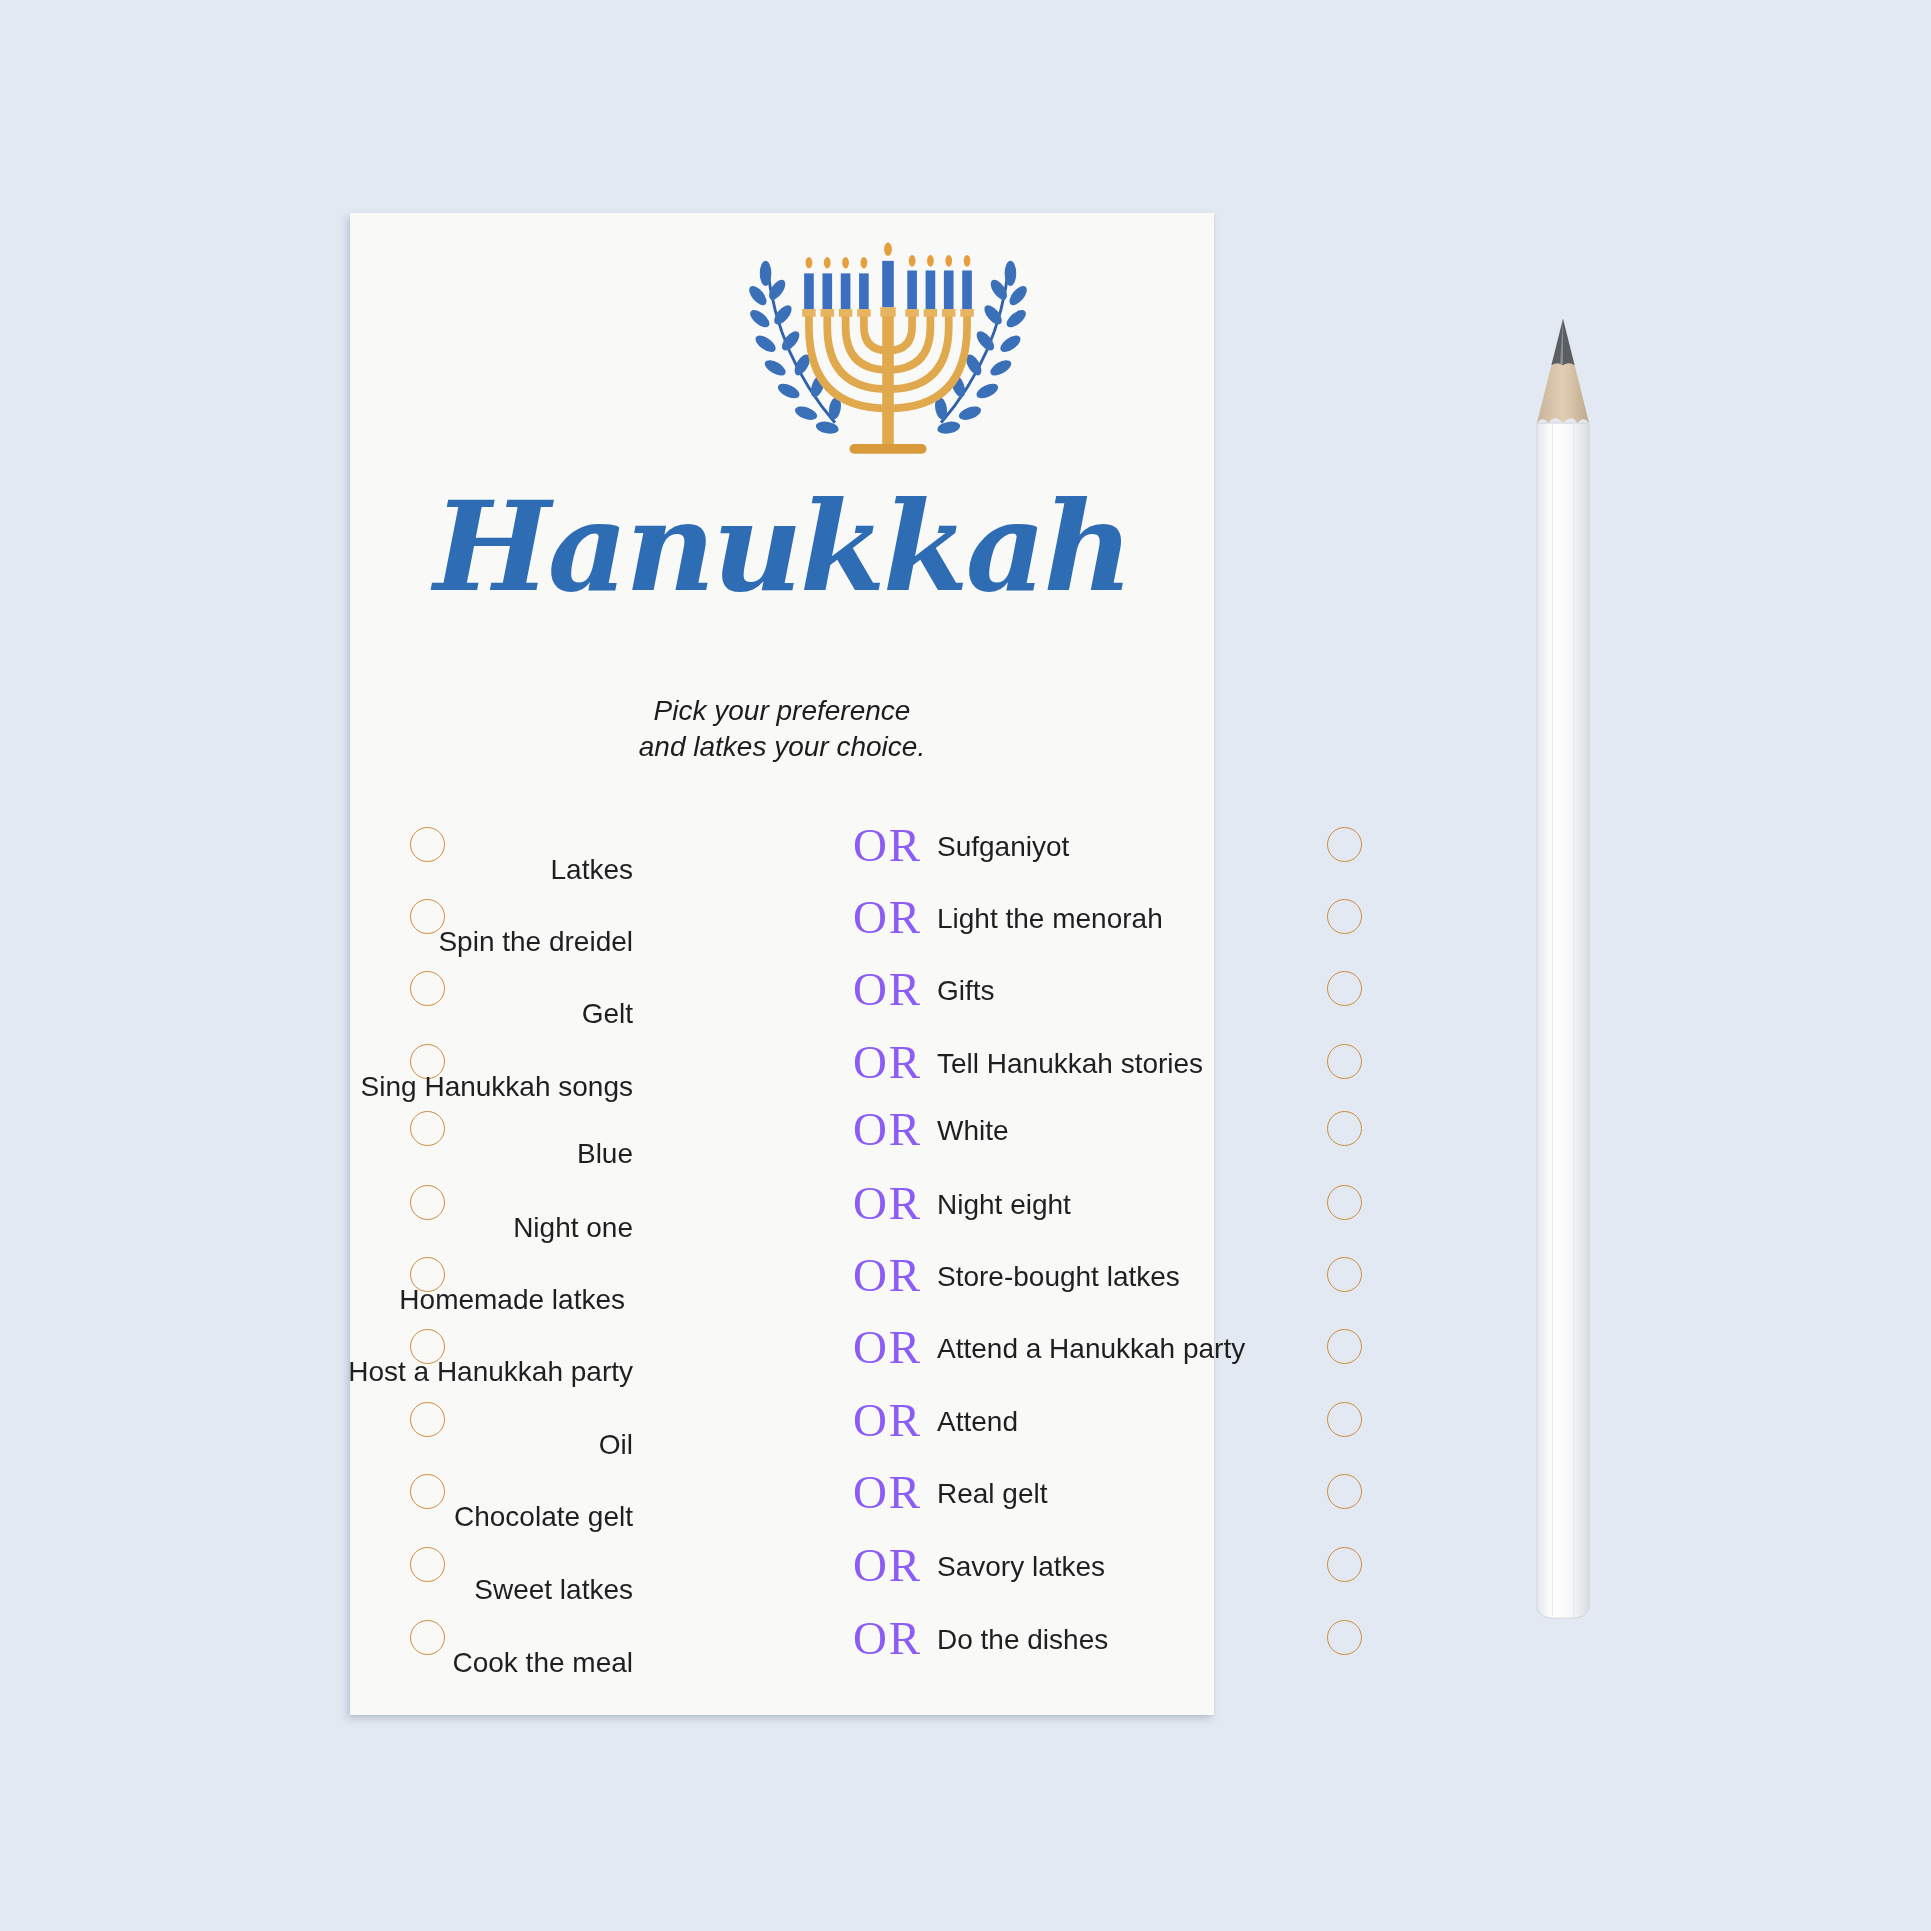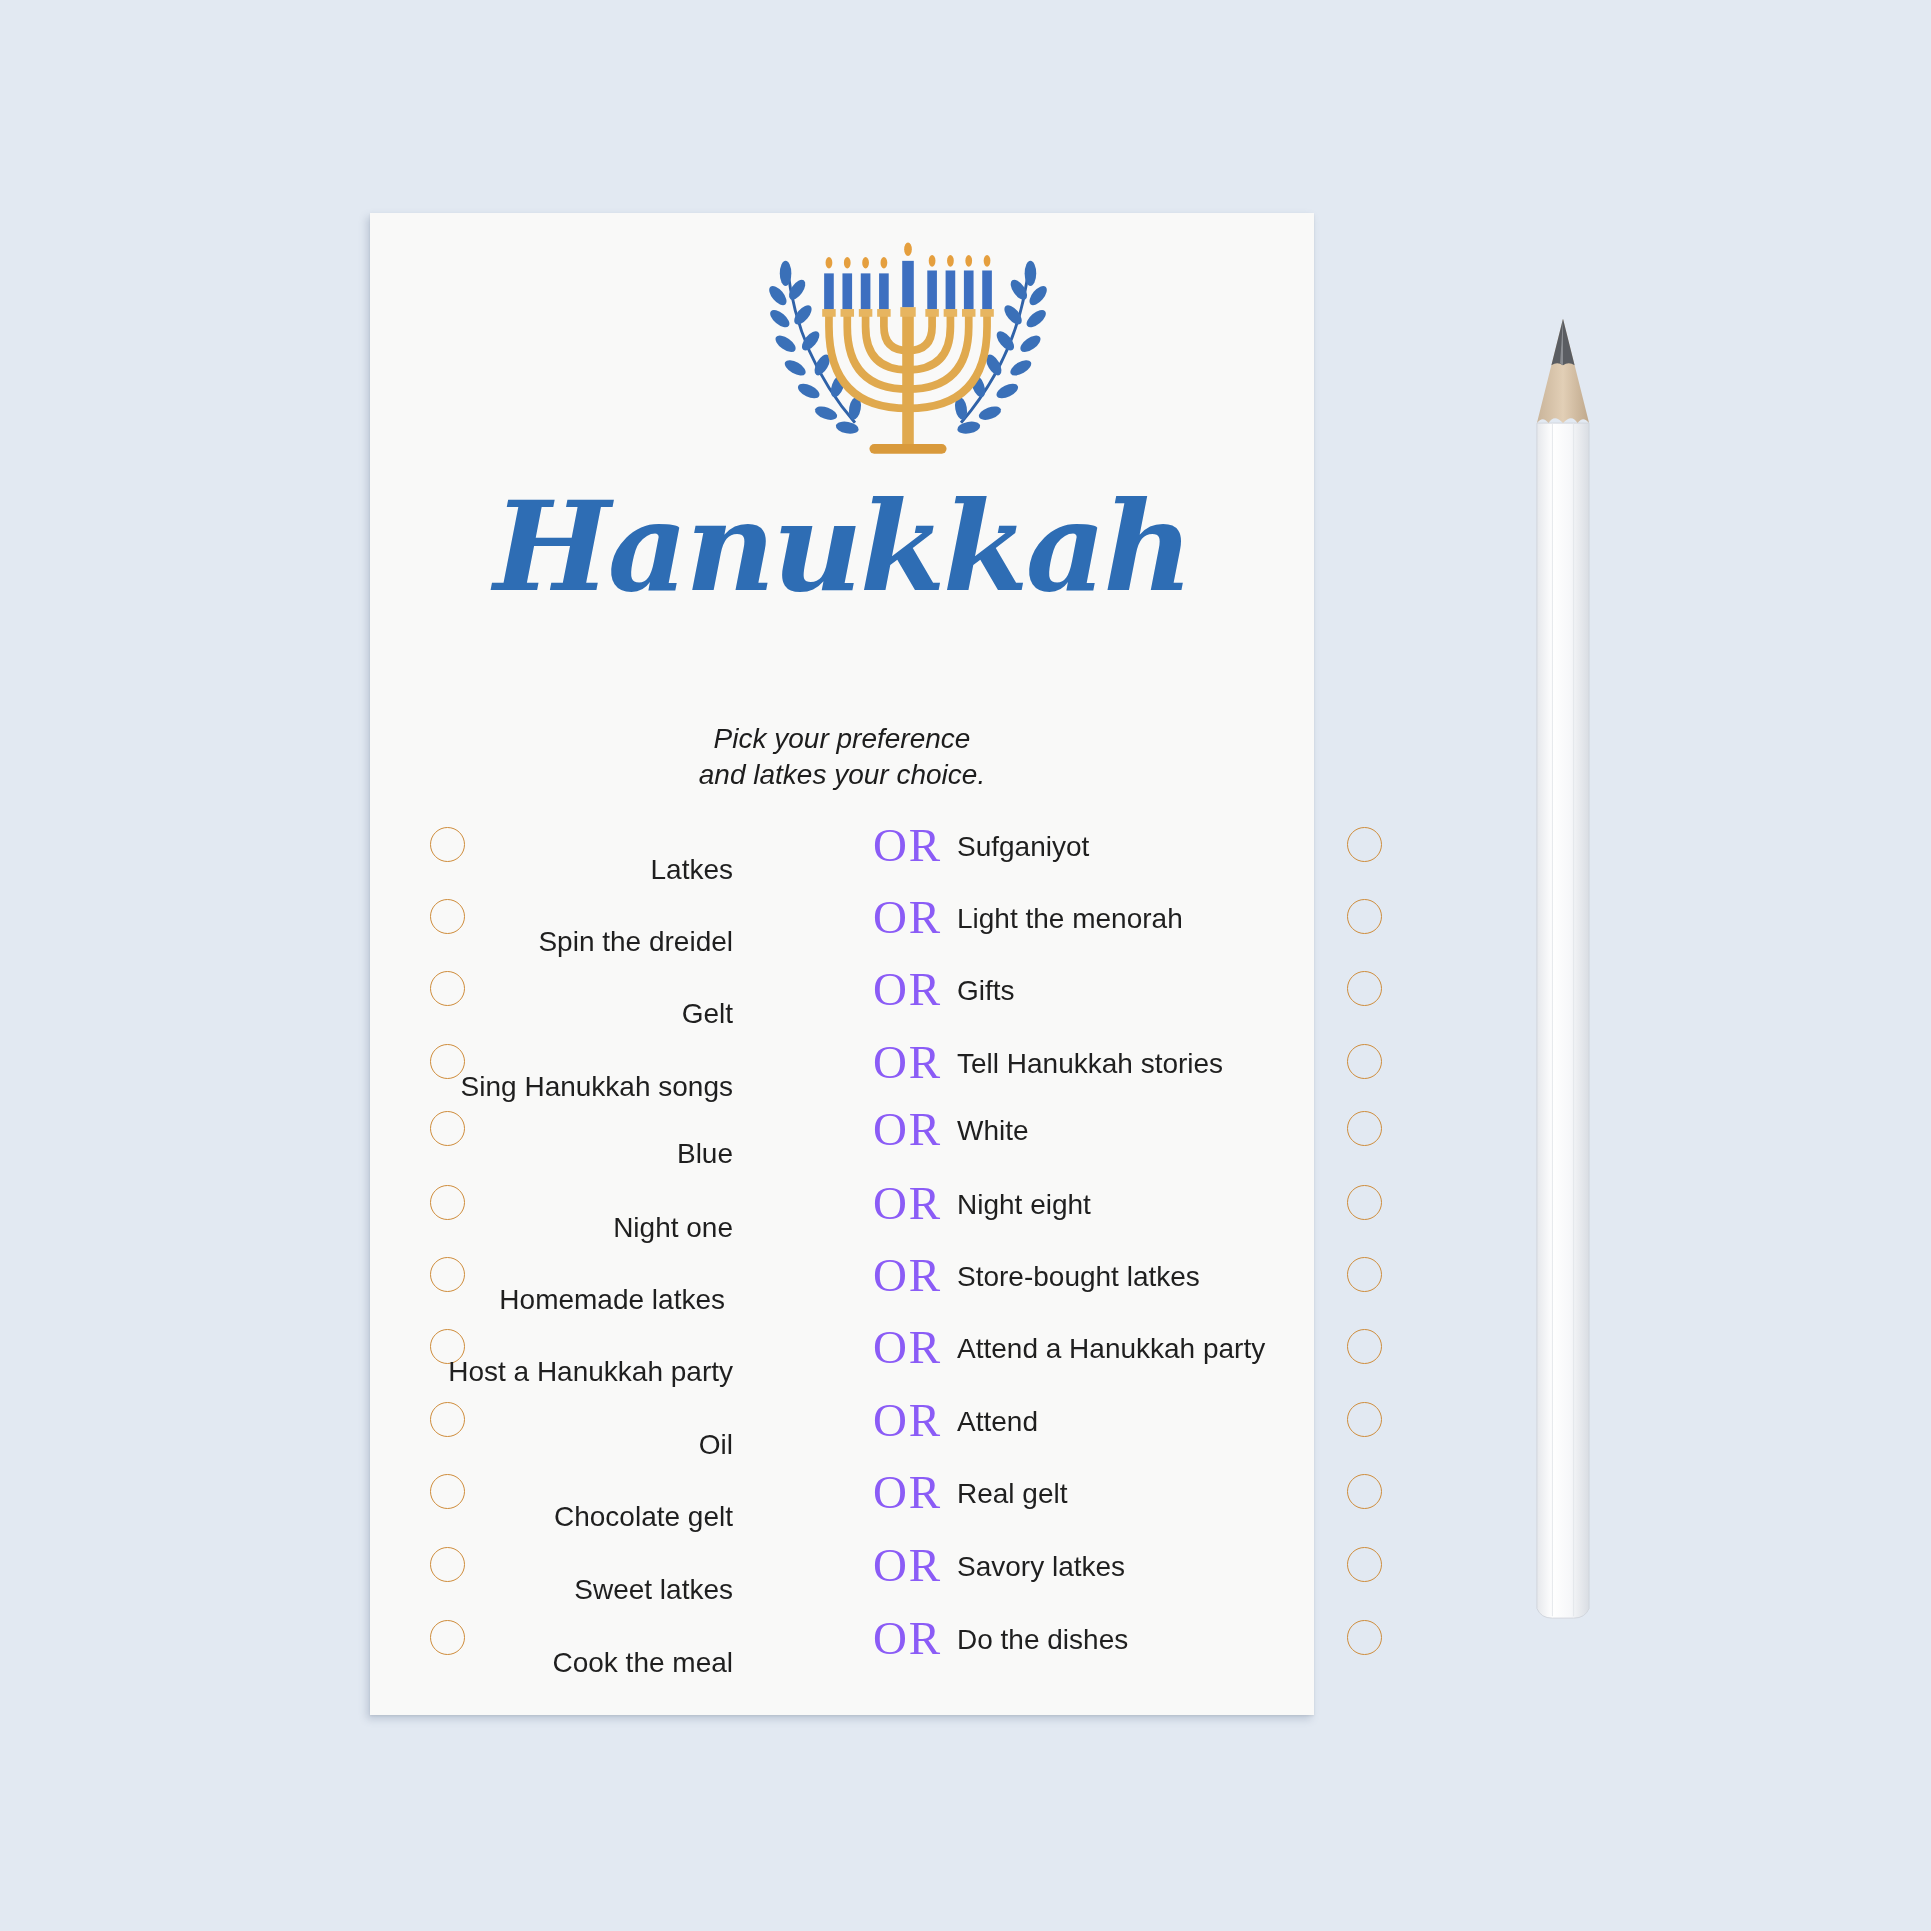--- a/index.html
+++ b/index.html
@@ -2,39 +2,39 @@
 <html><head>
 <meta charset="utf-8">
 <style>
   html, body { margin: 0; padding: 0; }
   body {
     width: 1931px; height: 1931px; position: relative; overflow: hidden;
     background: #e2e9f2;
     font-family: "DejaVu Sans", sans-serif;
   }
   .card {
-    position: absolute; left: 370px; top: 213px; width: 944px; height: 1502px;
+    position: absolute; left: 350px; top: 213px; width: 864px; height: 1502px;
     background: #f9f9f8;
     box-shadow: -2.9px 3.9px 7.7px rgba(80,100,130,0.25), 0 1px 1.9px rgba(0,0,0,0.08);
   }
   .menorah { position: absolute; left: 398px; top: 17.4px; width: 280px; height: 241px; }
   .title {
     position: absolute; left: 0; right: 0; top: 261px; text-align: center;
     font-family: "DejaVu Serif", serif; font-weight: bold; font-style: italic;
     font-size: 124px; line-height: 145px; color: #2e6db4; letter-spacing: -2.9px;
   }
   .subtitle {
     position: absolute; left: 0; right: 0; top: 413px; text-align: center;
     font-family: "Liberation Sans", sans-serif; font-size: 46px; line-height: 54px;
     letter-spacing: 4.8px; color: #d28f3a;
   }
   .instructions {
     position: absolute; left: 0; right: 0; top: 480px; text-align: center;
     font-family: "Liberation Sans", sans-serif; font-style: italic;
-    font-size: 28px; line-height: 36px; color: #1d1d1d; margin-top: 28px;
+    font-size: 28px; line-height: 36px; color: #1d1d1d;
   }
   .instructions div { display: block; }
   .rows { position: absolute; left: 0; top: 0; width: 100%; }
   .row { position: absolute; left: 0; width: 100%; height: 58px; }
   .circle {
     position: absolute; top: 9.7px; width: 35px; height: 35px; border-radius: 50%;
     border: 1.9px solid #cf8d3c; box-sizing: border-box; background: transparent; cursor: pointer;
   }
   .circle.left { left: 60px; }
   .circle.right { left: 977px; }

